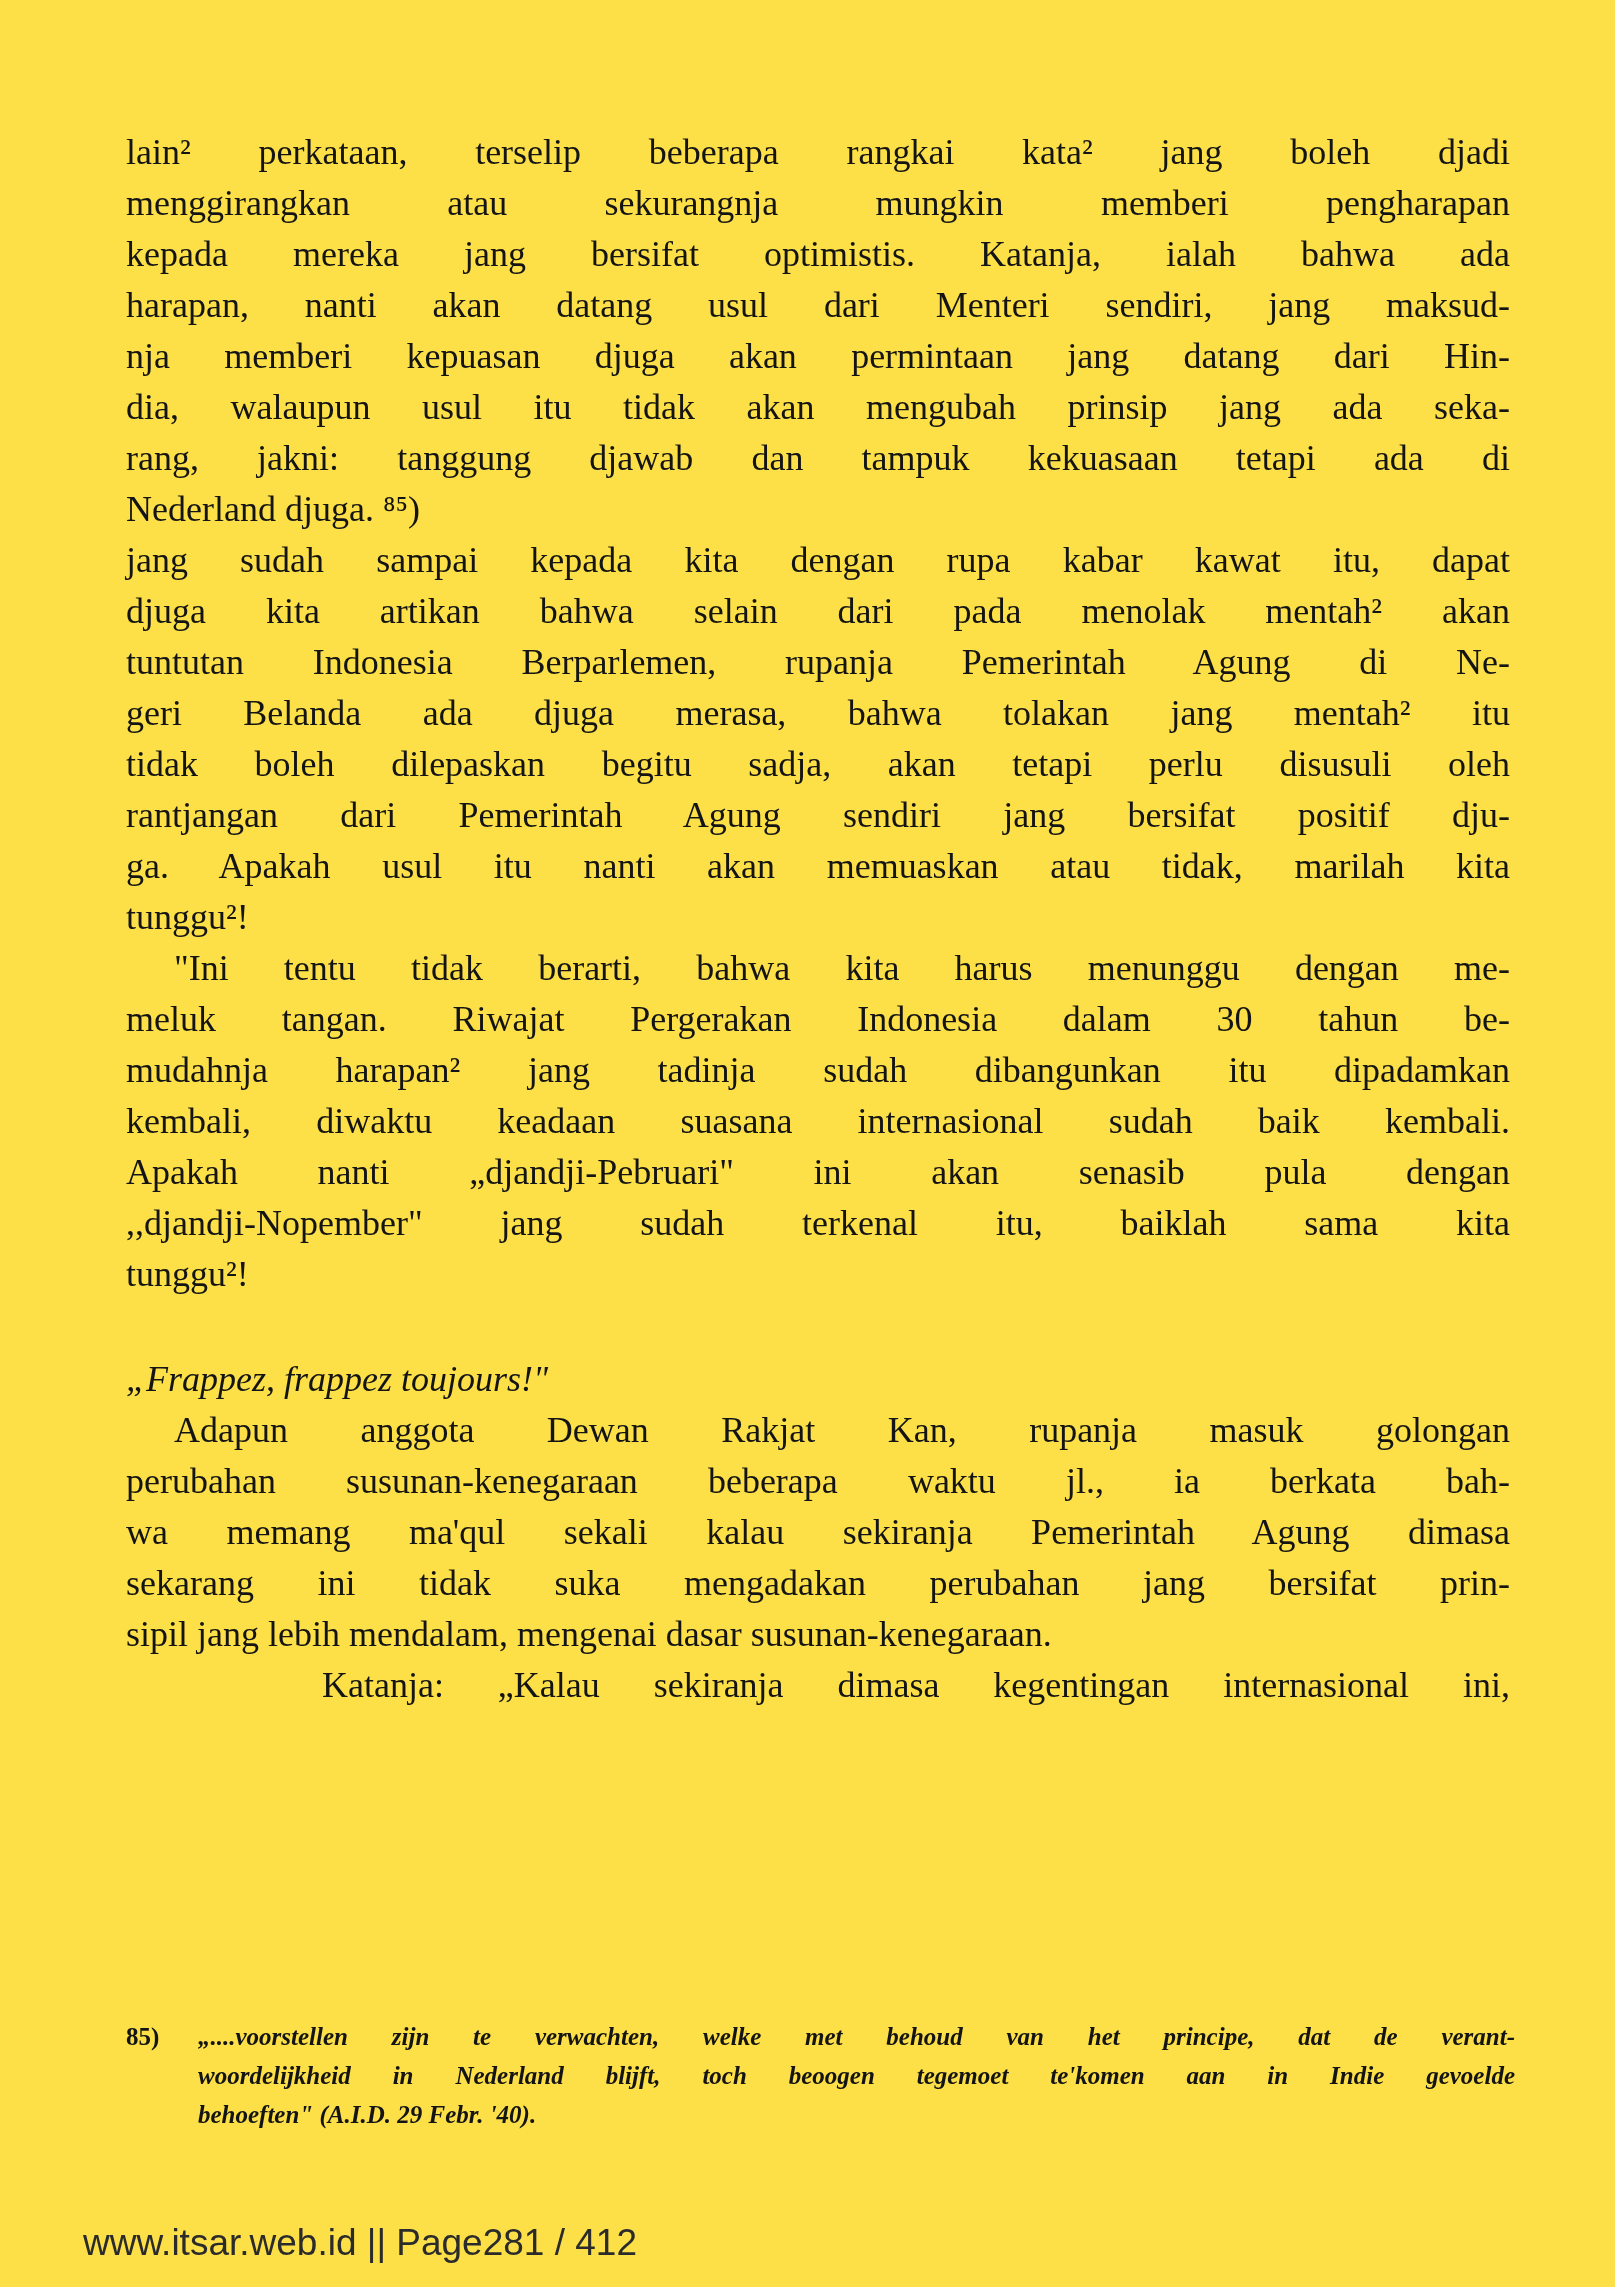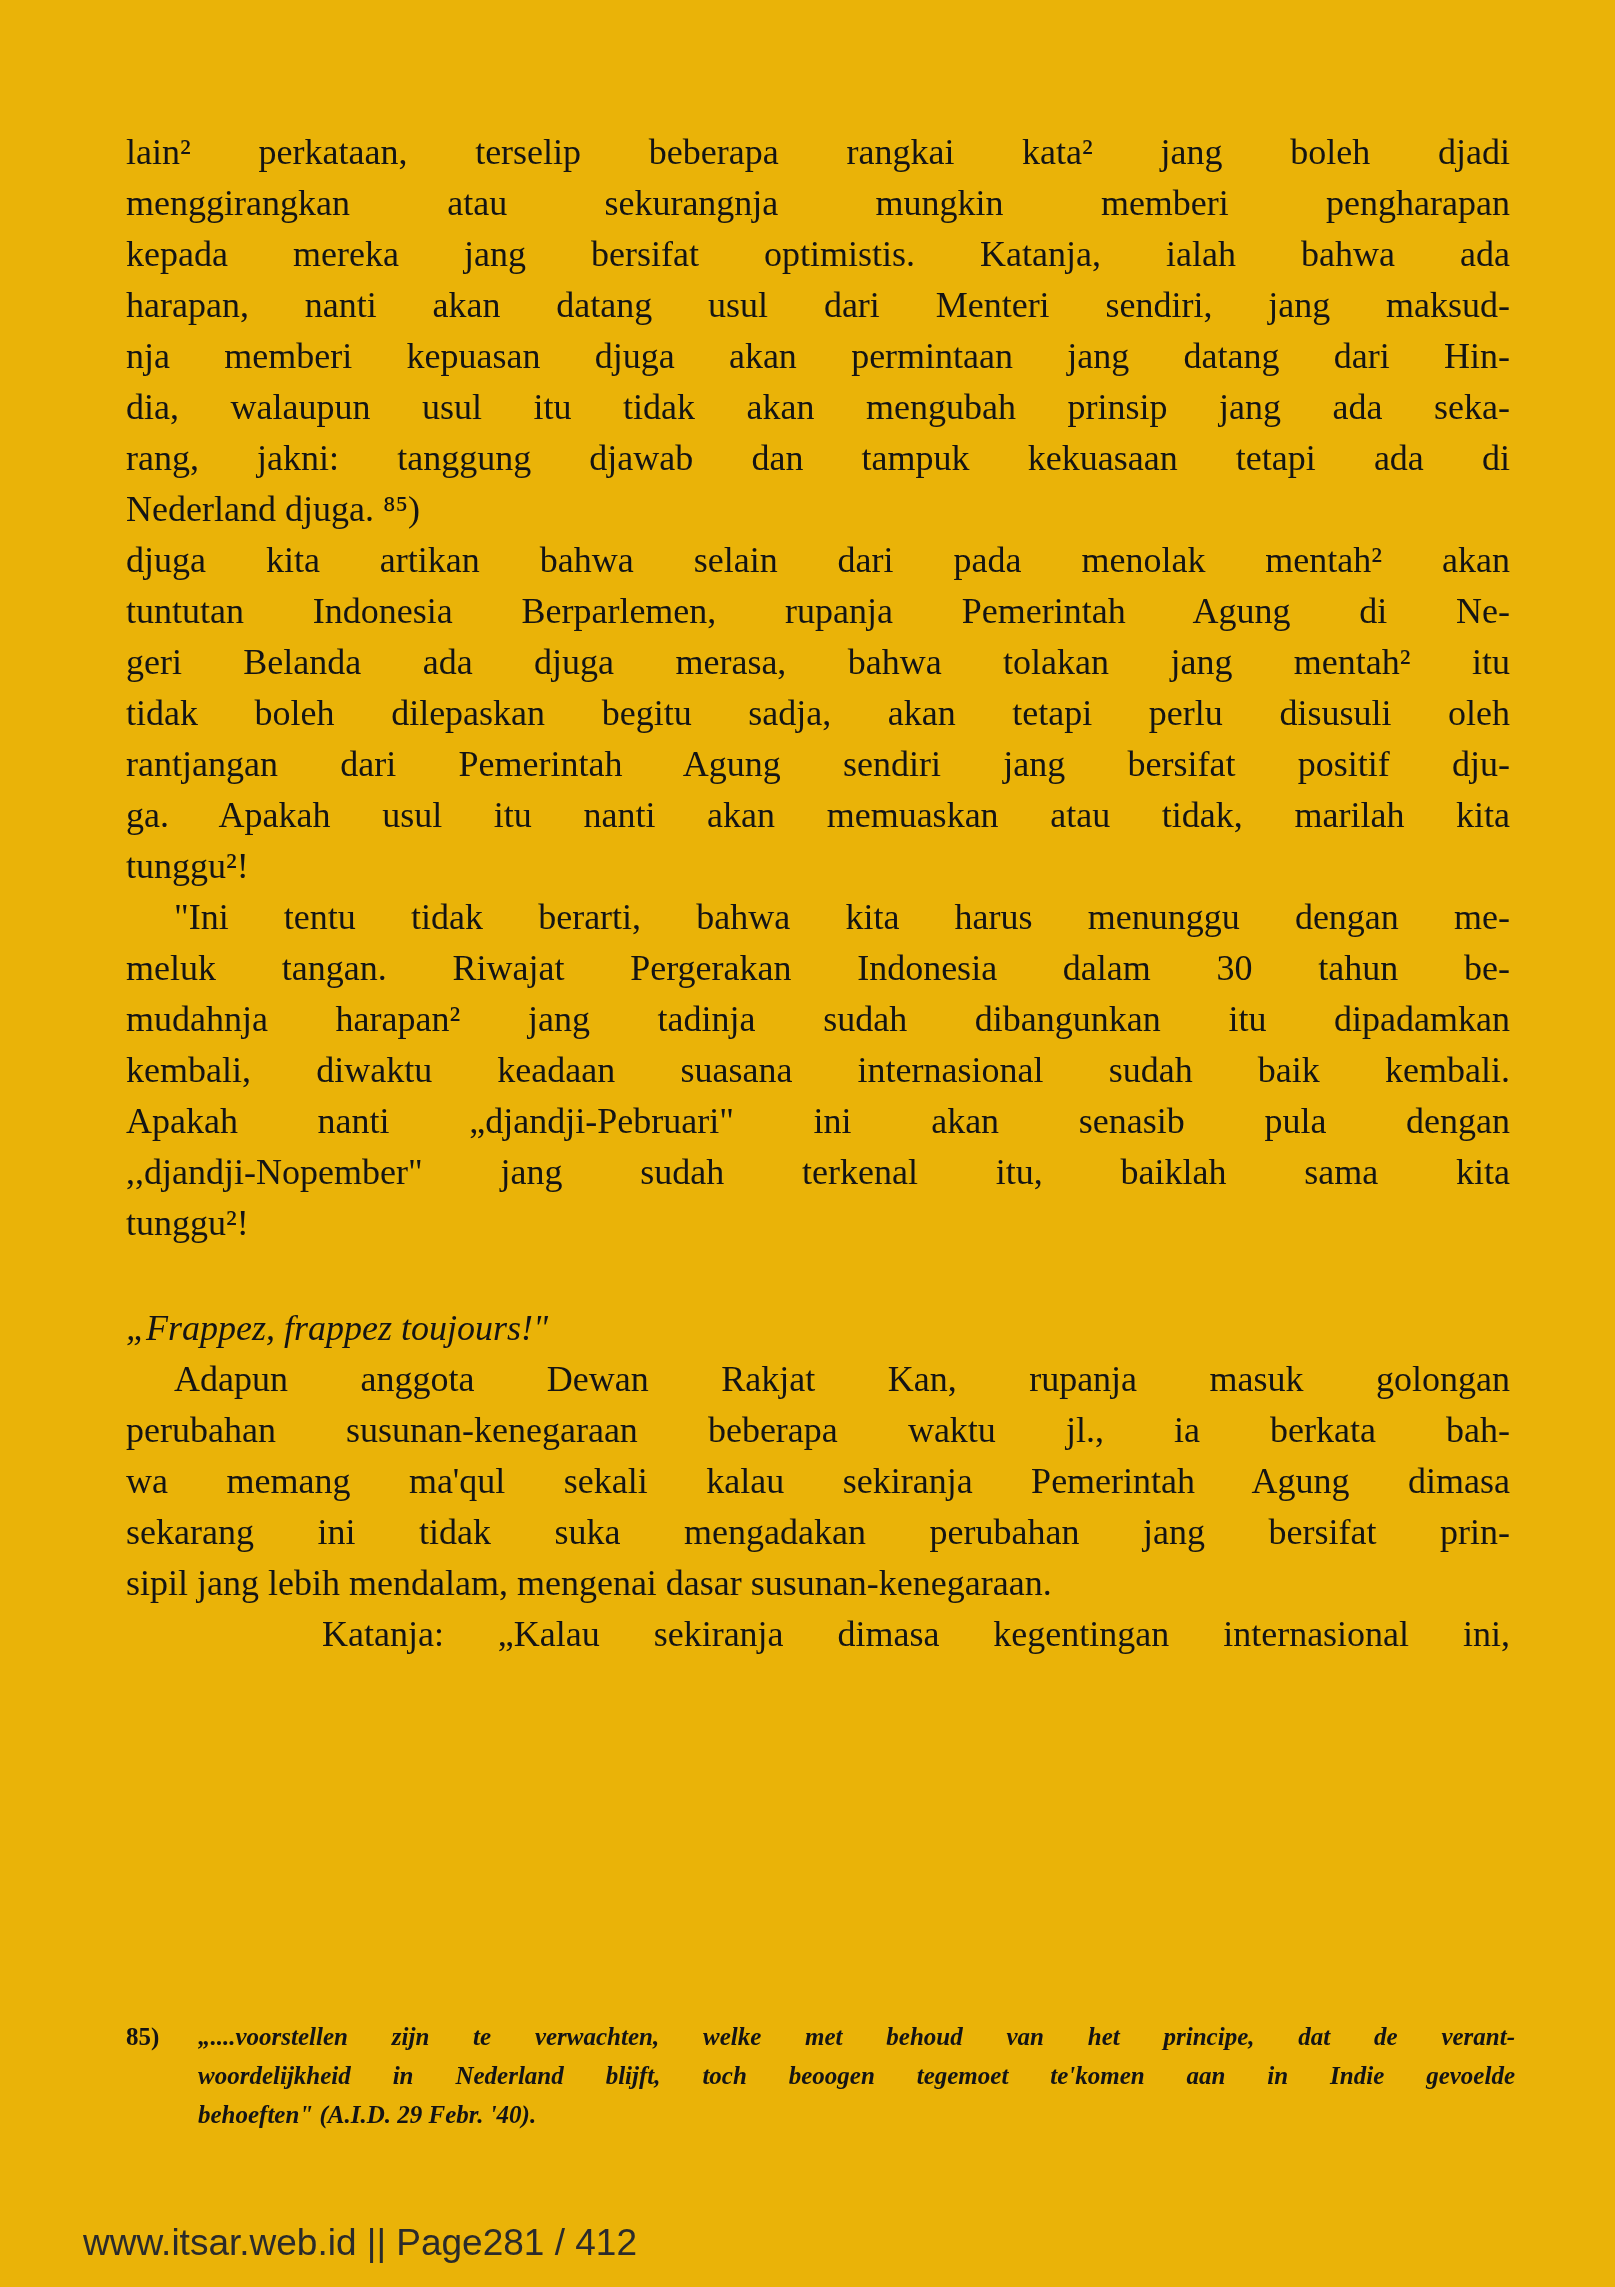--- a/index.html
+++ b/index.html
@@ -1,21 +1,21 @@
 <!DOCTYPE html>
 <html style="font-size:14.8px"><head>
 <meta charset="utf-8">
 <style>
   html, body { margin: 0; padding: 0; background: #d8d8d8; }
   .page {
     position: relative;
     width: 1615px;
     height: 2288px;
     margin: 0 auto;
-    background: #eab308;
+    background: #fde047;
     font-family: "Liberation Serif", serif;
     color: #141414;
     overflow: hidden;
   }
   .text-block {
     position: absolute;
     left: 126px;
     top: 127px;
     width: 1384px;
     font-size: 36px;
@@ -69,20 +69,21 @@
         <div class="line">lain² perkataan, terselip beberapa rangkai kata² jang boleh djadi</div>
         <div class="line">menggirangkan atau sekurangnja mungkin memberi pengharapan</div>
         <div class="line">kepada mereka jang bersifat optimistis. Katanja, ialah bahwa ada</div>
         <div class="line">harapan, nanti akan datang usul dari Menteri sendiri, jang maksud-</div>
         <div class="line">nja memberi kepuasan djuga akan permintaan jang datang dari Hin-</div>
         <div class="line">dia, walaupun usul itu tidak akan mengubah prinsip jang ada seka-</div>
         <div class="line">rang, jakni: tanggung djawab dan tampuk kekuasaan tetapi ada di</div>
         <div class="line last-left">Nederland djuga. ⁸⁵)</div>
       </div>
       <div class="paragraph">
+        <div class="line">jang sudah sampai kepada kita dengan rupa kabar kawat itu, dapat</div>
         <div class="line">djuga kita artikan bahwa selain dari pada menolak mentah² akan</div>
         <div class="line">tuntutan Indonesia Berparlemen, rupanja Pemerintah Agung di Ne-</div>
         <div class="line">geri Belanda ada djuga merasa, bahwa tolakan jang mentah² itu</div>
         <div class="line">tidak boleh dilepaskan begitu sadja, akan tetapi perlu disusuli oleh</div>
         <div class="line">rantjangan dari Pemerintah Agung sendiri jang bersifat positif dju-</div>
         <div class="line">ga. Apakah usul itu nanti akan memuaskan atau tidak, marilah kita</div>
         <div class="line last-left">tunggu²!</div>
       </div>
       <div class="paragraph">
         <div class="line" style="text-indent: 48px;">"Ini tentu tidak berarti, bahwa kita harus menunggu dengan me-</div>

